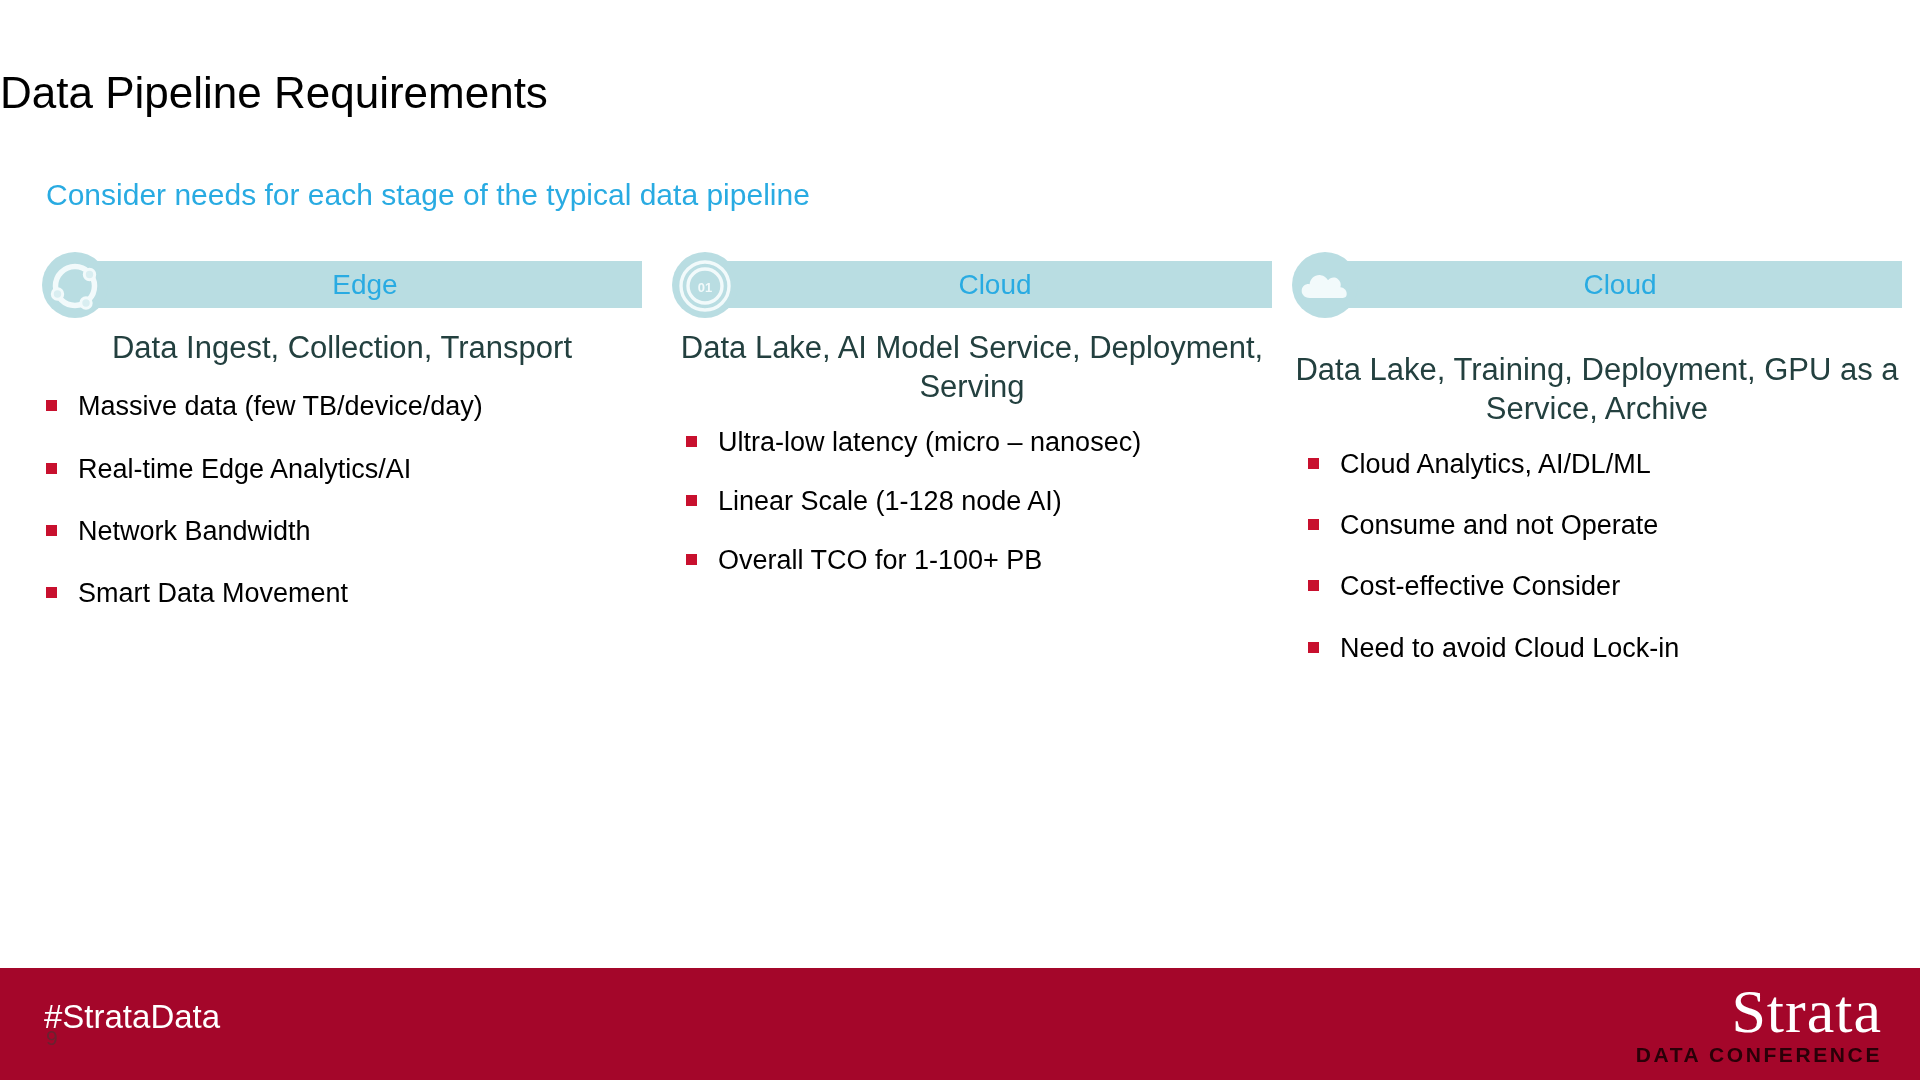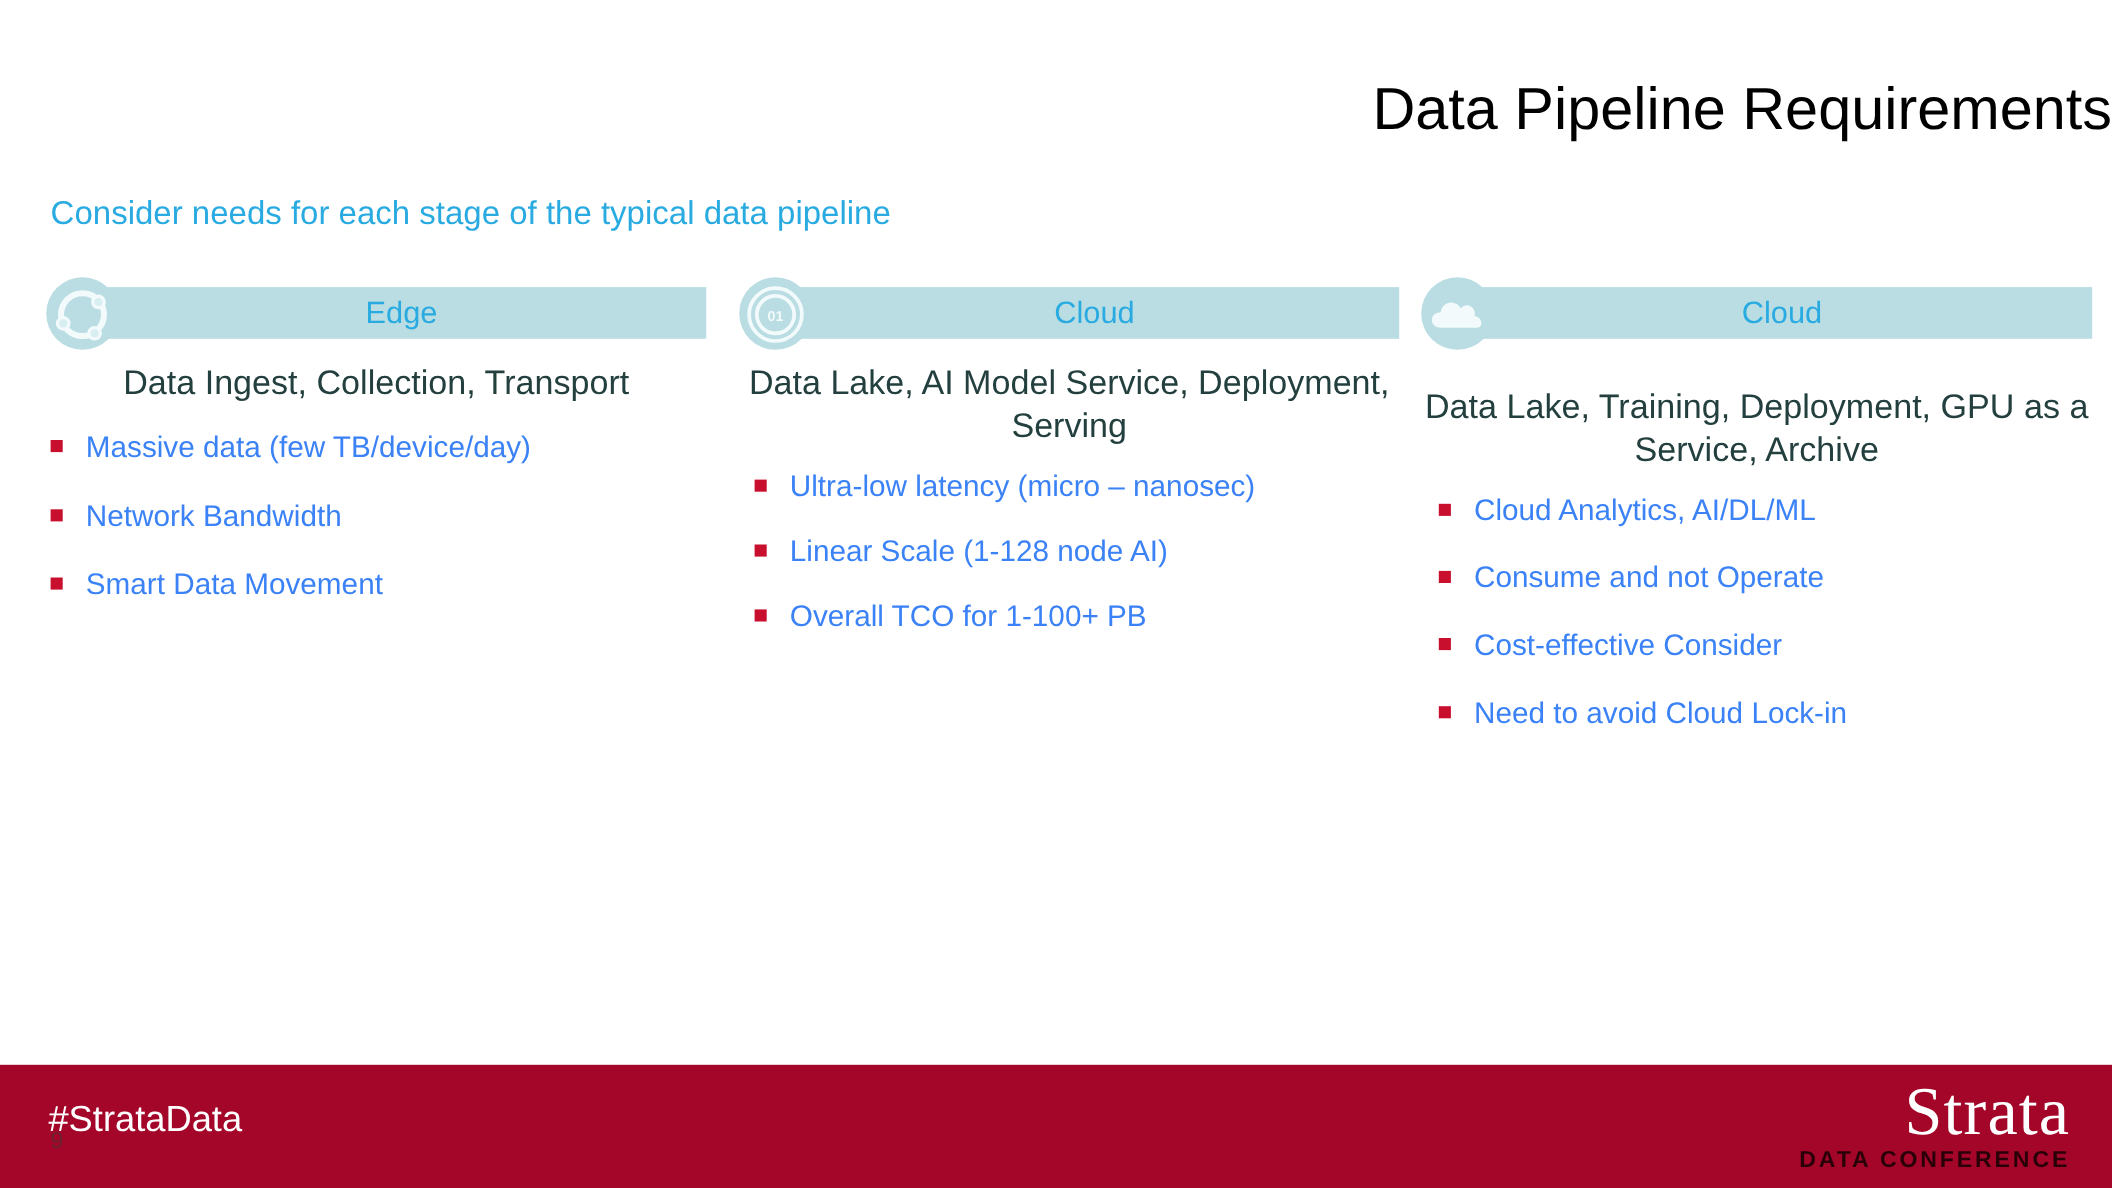--- a/index.html
+++ b/index.html
@@ -15,22 +15,22 @@
     font-family: "Liberation Sans", sans-serif;
     -webkit-font-smoothing: antialiased;
   }
 
   
   #slide-title {
     position: absolute;
     top: 68px;
     left: 0;
     width: 1920px;
-    text-align: right;
-    font-size: 54px;
+    text-align: left;
+    font-size: 44px;
     color: #000000;
     font-weight: 400;
     letter-spacing: 0px;
   }
 
   #slide-subtitle {
     position: absolute;
     top: 178px;
     left: 46px;
     font-size: 30px;
@@ -120,21 +120,21 @@
     flex: 0 0 auto;
     width: 11px;
     height: 11px;
     background: #c8102e;
     margin-top: 11px;
     margin-right: 21px;
   }
   .bullet-text {
     font-size: 27px;
     line-height: 1.31;
-    color: #3b82f6;
+    color: #000000;
   }
 
   
   .col-0 .bullet-list { margin-top: 22px; margin-left: 4px; }
   .col-0 .bullet-item  { margin-bottom: 27px; }
   .col-1 .bullet-list { margin-top: 18px; margin-left: 14px; width: 530px; }
   .col-1 .bullet-item  { margin-bottom: 24px; }
   .col-2 .bullet-list { margin-top: 18px; margin-left: 16px; }
   .col-2 .bullet-item  { margin-bottom: 26px; }
 
@@ -204,20 +204,24 @@
           <circle cx="47.5" cy="22.5" r="5.2" fill="#d9eef1" stroke="#f2fafb" stroke-width="3"></circle>
           <circle cx="44" cy="51" r="5.2" fill="#d9eef1" stroke="#f2fafb" stroke-width="3"></circle>
         </svg>
       </div>
     </div>
     <div class="col-subtitle">Data Ingest, Collection, Transport</div>
     <ul class="bullet-list">
       <li class="bullet-item">
         <span class="bullet-marker"></span>
         <span class="bullet-text">Massive data (few TB/device/day)</span>
+      </li>
+      <li class="bullet-item">
+        <span class="bullet-marker"></span>
+        <span class="bullet-text">Real-time Edge Analytics/AI</span>
       </li>
       <li class="bullet-item">
         <span class="bullet-marker"></span>
         <span class="bullet-text">Network Bandwidth</span>
       </li>
       <li class="bullet-item">
         <span class="bullet-marker"></span>
         <span class="bullet-text">Smart Data Movement</span>
       </li>
     </ul>

